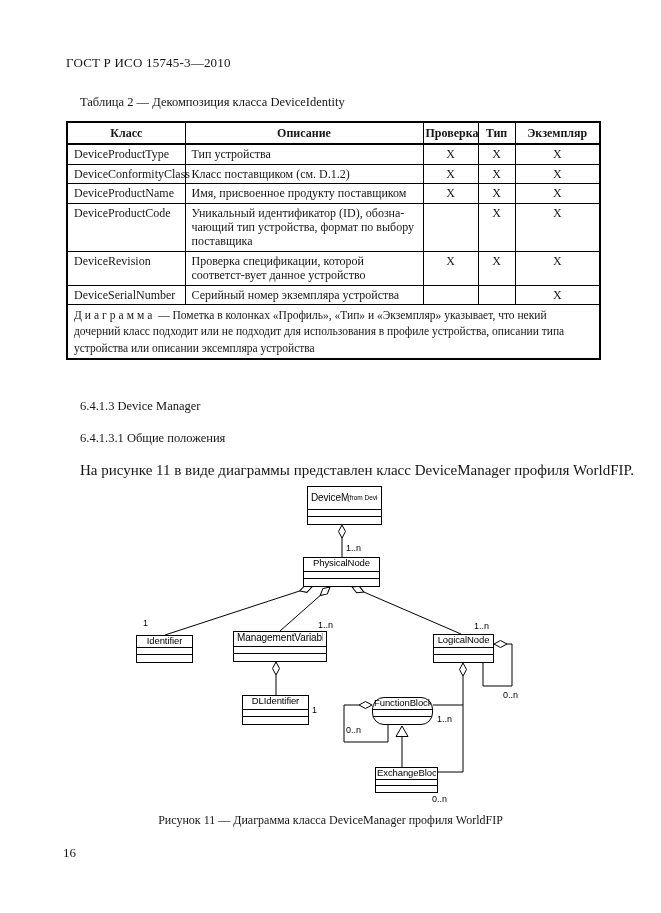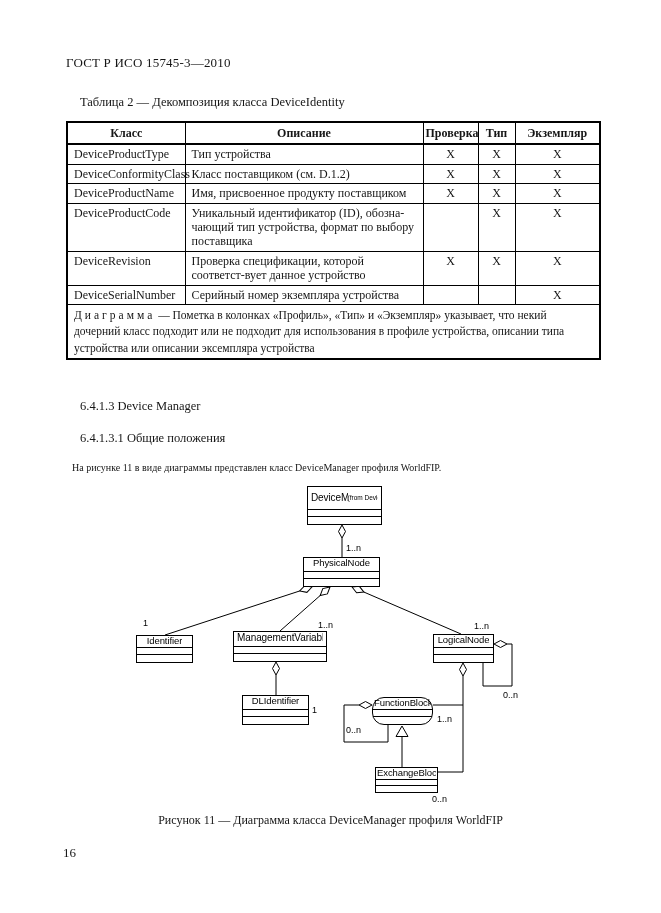--- a/index.html
+++ b/index.html
@@ -19,21 +19,21 @@
   table.gost th{
     border:1px solid #000;border-bottom:2px solid #000;
     font-weight:bold;text-align:center;padding:3px 2px;font-size:12px;
   }
   table.gost td{border:1px solid #000;padding:2px 6px;vertical-align:top;}
   td.mark{text-align:center;padding:2px 2px;}
   td.note-cell{padding:4px 8px 6px 8px;font-size:11.5px;line-height:1.42;}
   .note-label{letter-spacing:3px;}
 
   .h-sec{position:absolute;left:80px;font-size:12.5px;}
-  .para{position:absolute;left:72px;font-size:10px;}
+  .para{position:absolute;left:80px;font-size:15px;}
 
   .diagram-svg{position:absolute;left:0;top:0;z-index:1;}
   .uml-box{
     position:absolute;z-index:2;background:#fff;border:1px solid #000;
     box-sizing:border-box;display:flex;flex-direction:column;
     font-family:"Liberation Sans",sans-serif;color:#000;
   }
   .uml-title{flex:1;display:flex;flex-direction:row;justify-content:center;padding:0 3px;}
   .uml-name{font-size:9.5px;letter-spacing:-0.1px;line-height:1.15;white-space:nowrap;overflow:hidden;}
   .uml-sub{font-size:6.5px;line-height:1.1;white-space:nowrap;overflow:hidden;}

